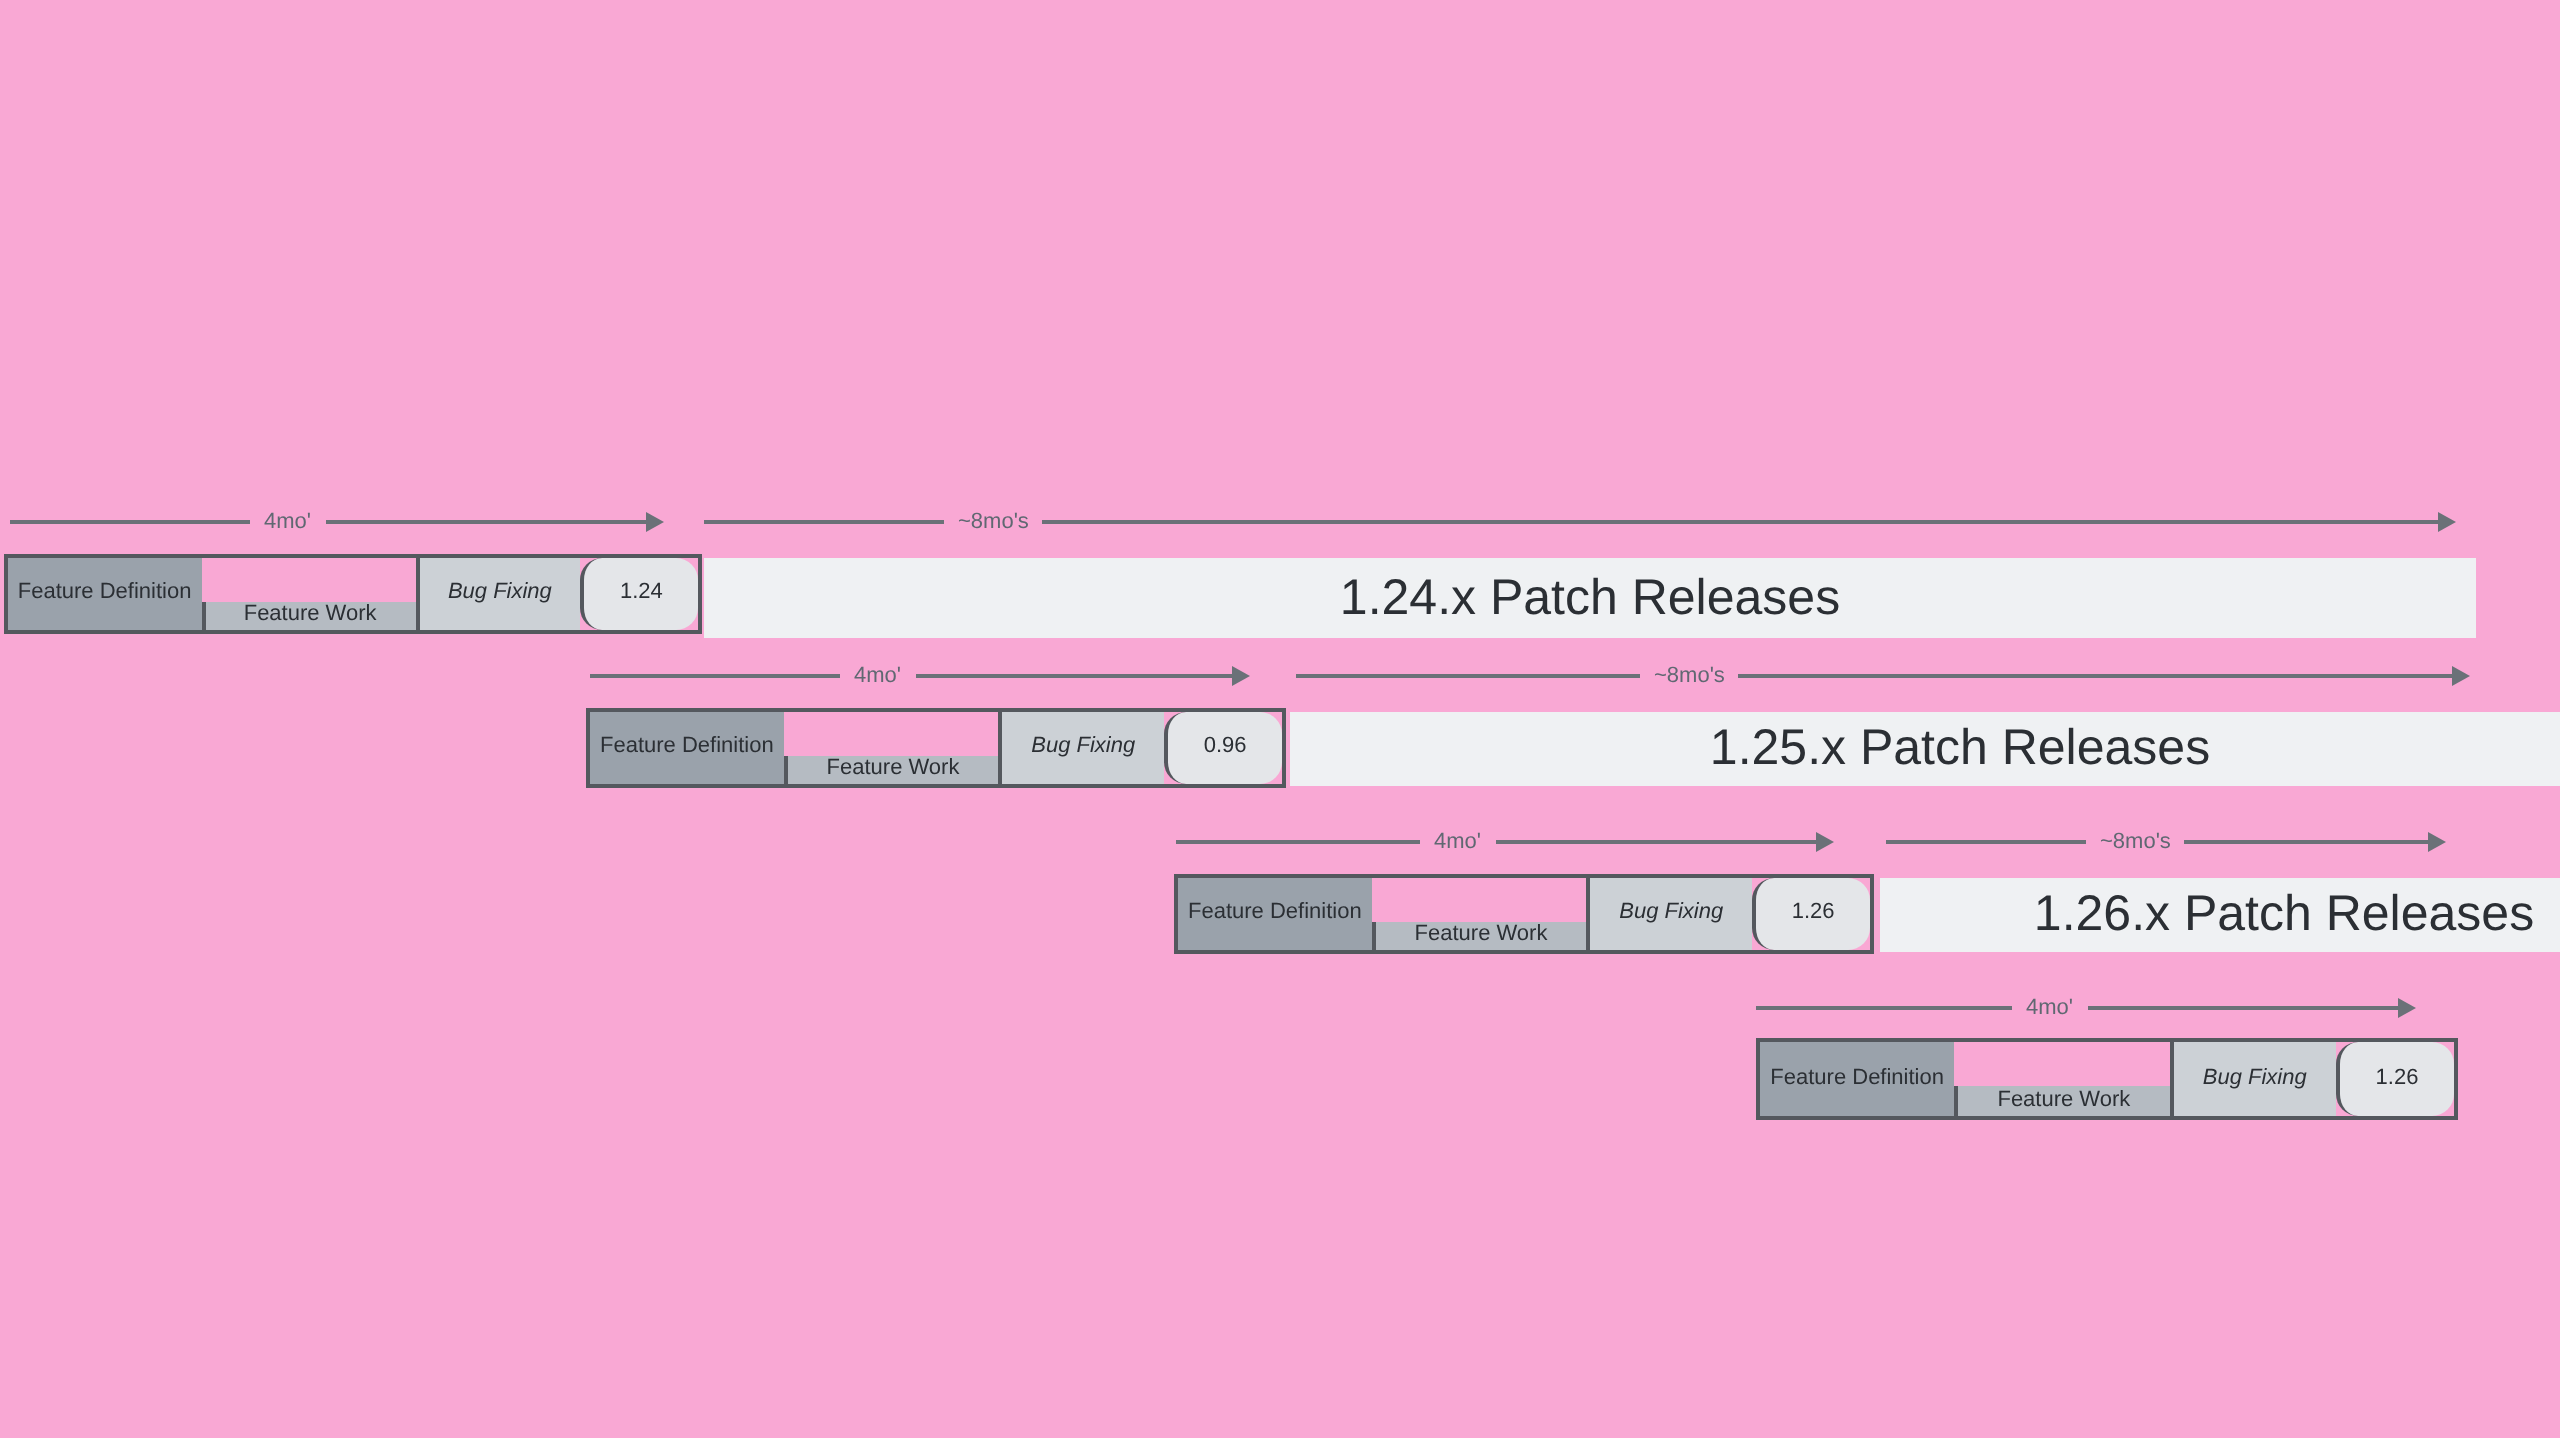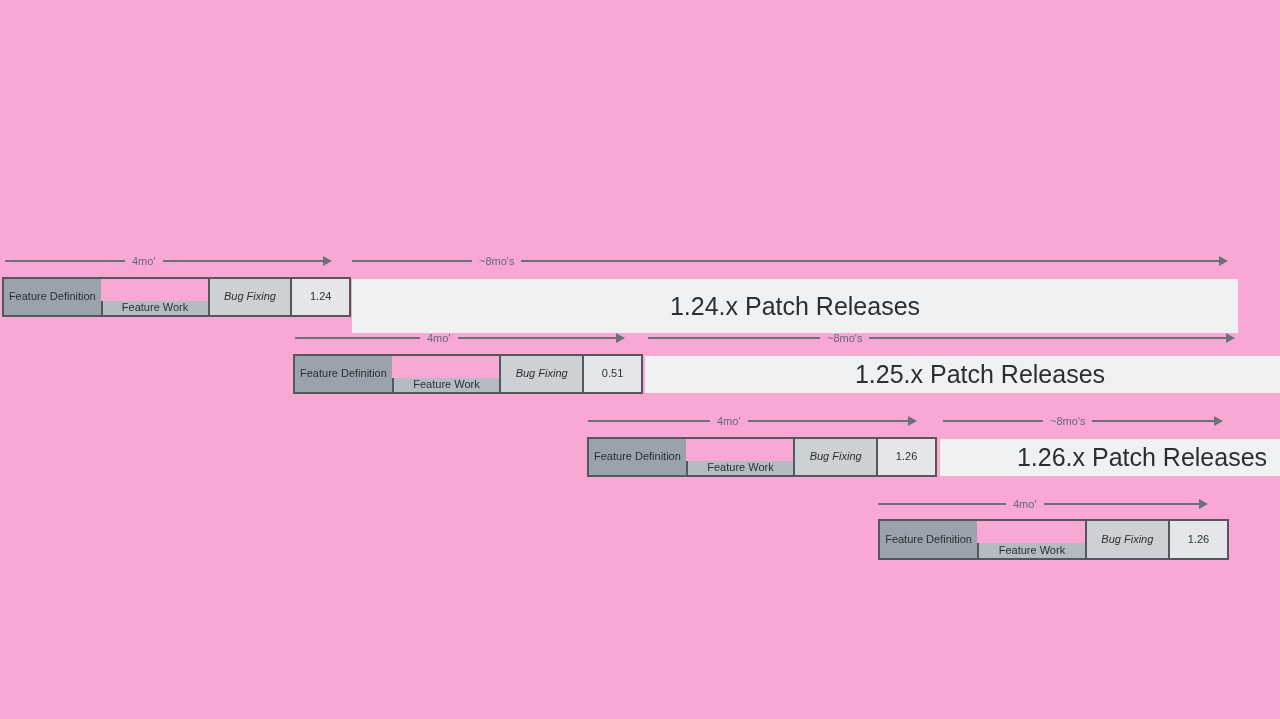--- a/index.html
+++ b/index.html
@@ -59,21 +59,21 @@
     text-align: center;
     font-size: 11px;
     line-height: 1.25;
     color: var(--bar-text, #2b2f34);
     border-left: 2px solid var(--bar-border, #54585e);
   }
   .devbar .cell:first-child { border-left: none; }
   .devbar .c1 { flex: 0 0 28%; background: var(--feature-definition, #9aa2ab); }
   .devbar .c2 { flex: 0 0 31%; background: var(--feature-work, #b5bbc2); margin-top: 22px; }
   .devbar .c3 { flex: 0 0 24%; background: var(--bug-fixing, #ccd1d6); font-style: italic; }
-  .devbar .c4 { flex: 1;       background: var(--version-box, #e4e6e9); }
+  .devbar .c4 { flex: 1;       background: var(--version-box, #e4e6e9); border-radius: 11px; }
   
   .patchbar {
     position: absolute;
     background: var(--patch-bar, #eff1f3);
     display: flex;
     align-items: center;
     justify-content: center;
     font-size: 25px;
     color: var(--bar-text, #2b2f34);
     white-space: nowrap;
@@ -104,21 +104,21 @@
       <div class="cell c2">
           <span>Feature Work</span>
         </div>
       <div class="cell c3">
           <span>Bug Fixing</span>
         </div>
       <div class="cell c4">
           <span>1.24</span>
         </div>
     </div>
-    <div class="patchbar" style="left:352px; top:279px; width:886px; height:54px;">
+    <div class="patchbar" style="left:352px; top:279px; width:886px; height:40px;">
       <span>1.24.x Patch Releases</span>
     </div>
   </div>
 
   <div>
     <div class="arrow" style="left:295px; top:331px; width:330px;">
       <div class="seg" style="width:125px;"></div>
       <span class="alabel">4mo'</span>
       <div class="seg grow"></div>
       <div class="head"></div>
@@ -133,21 +133,21 @@
       <div class="cell c1">
           <span>Feature Definition</span>
         </div>
       <div class="cell c2">
           <span>Feature Work</span>
         </div>
       <div class="cell c3">
           <span>Bug Fixing</span>
         </div>
       <div class="cell c4">
-          <span>0.51</span>
+          <span>0.96</span>
         </div>
     </div>
     <div class="patchbar" style="left:645px; top:356px; width:670px; height:37px;">
       <span>1.25.x Patch Releases</span>
     </div>
   </div>
 
   <div>
     <div class="arrow" style="left:588px; top:414px; width:329px;">
       <div class="seg" style="width:122px;"></div>

